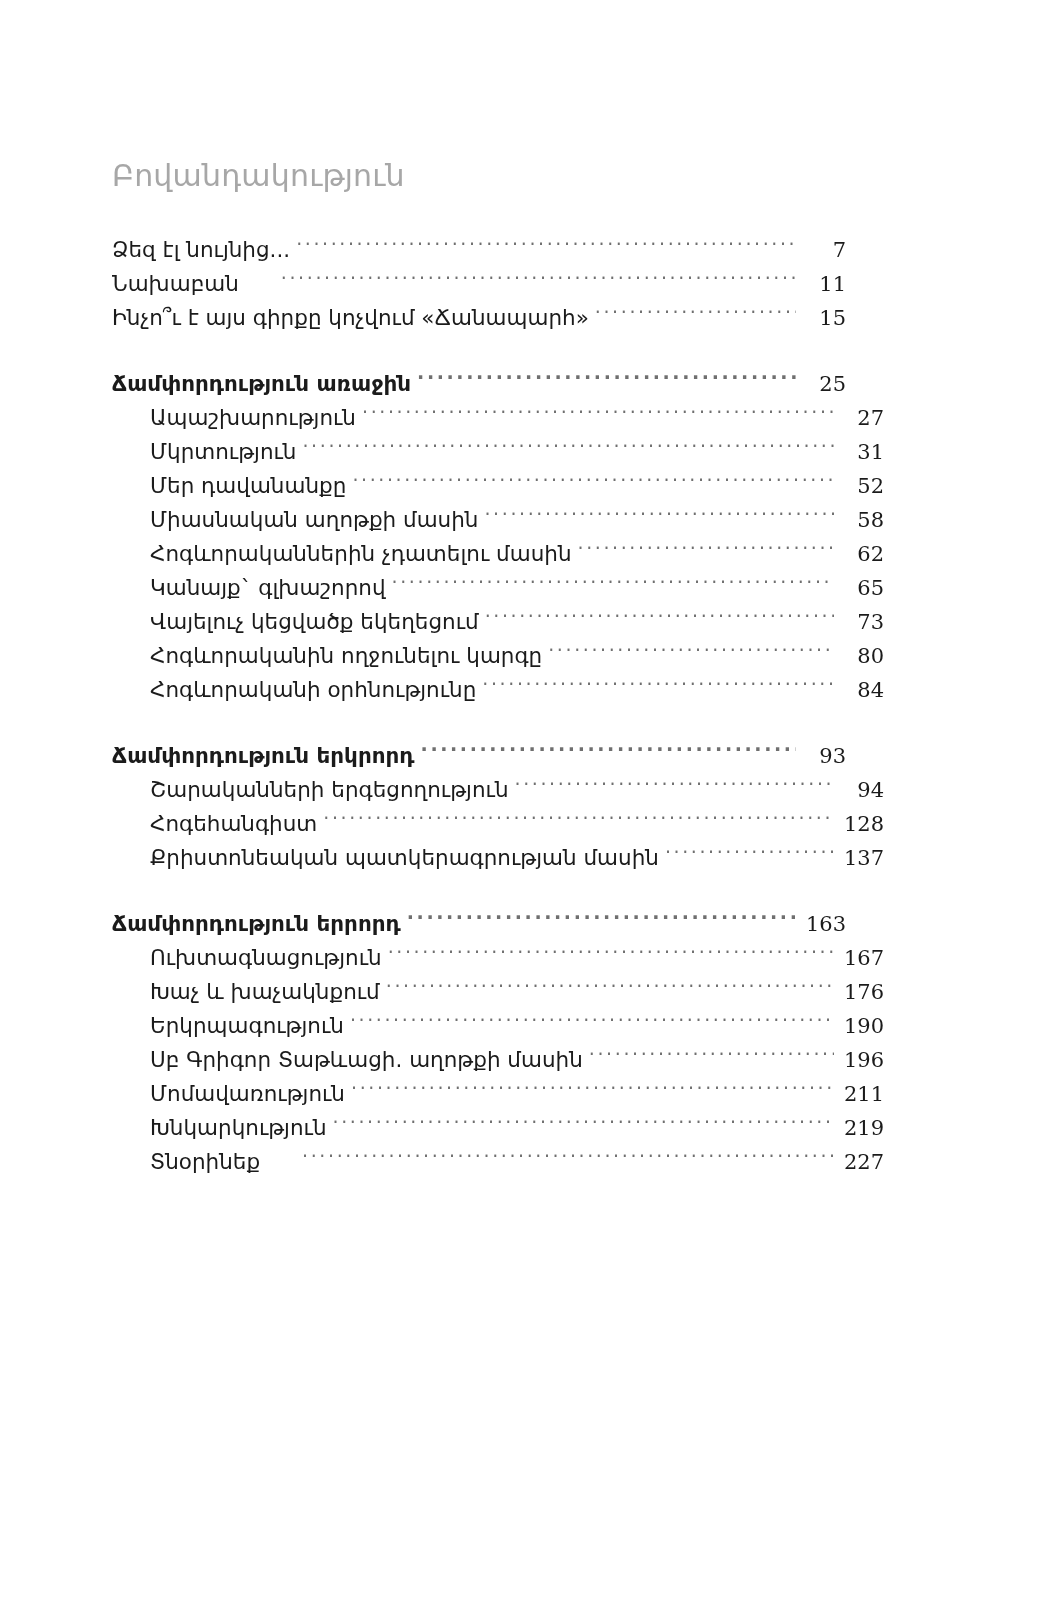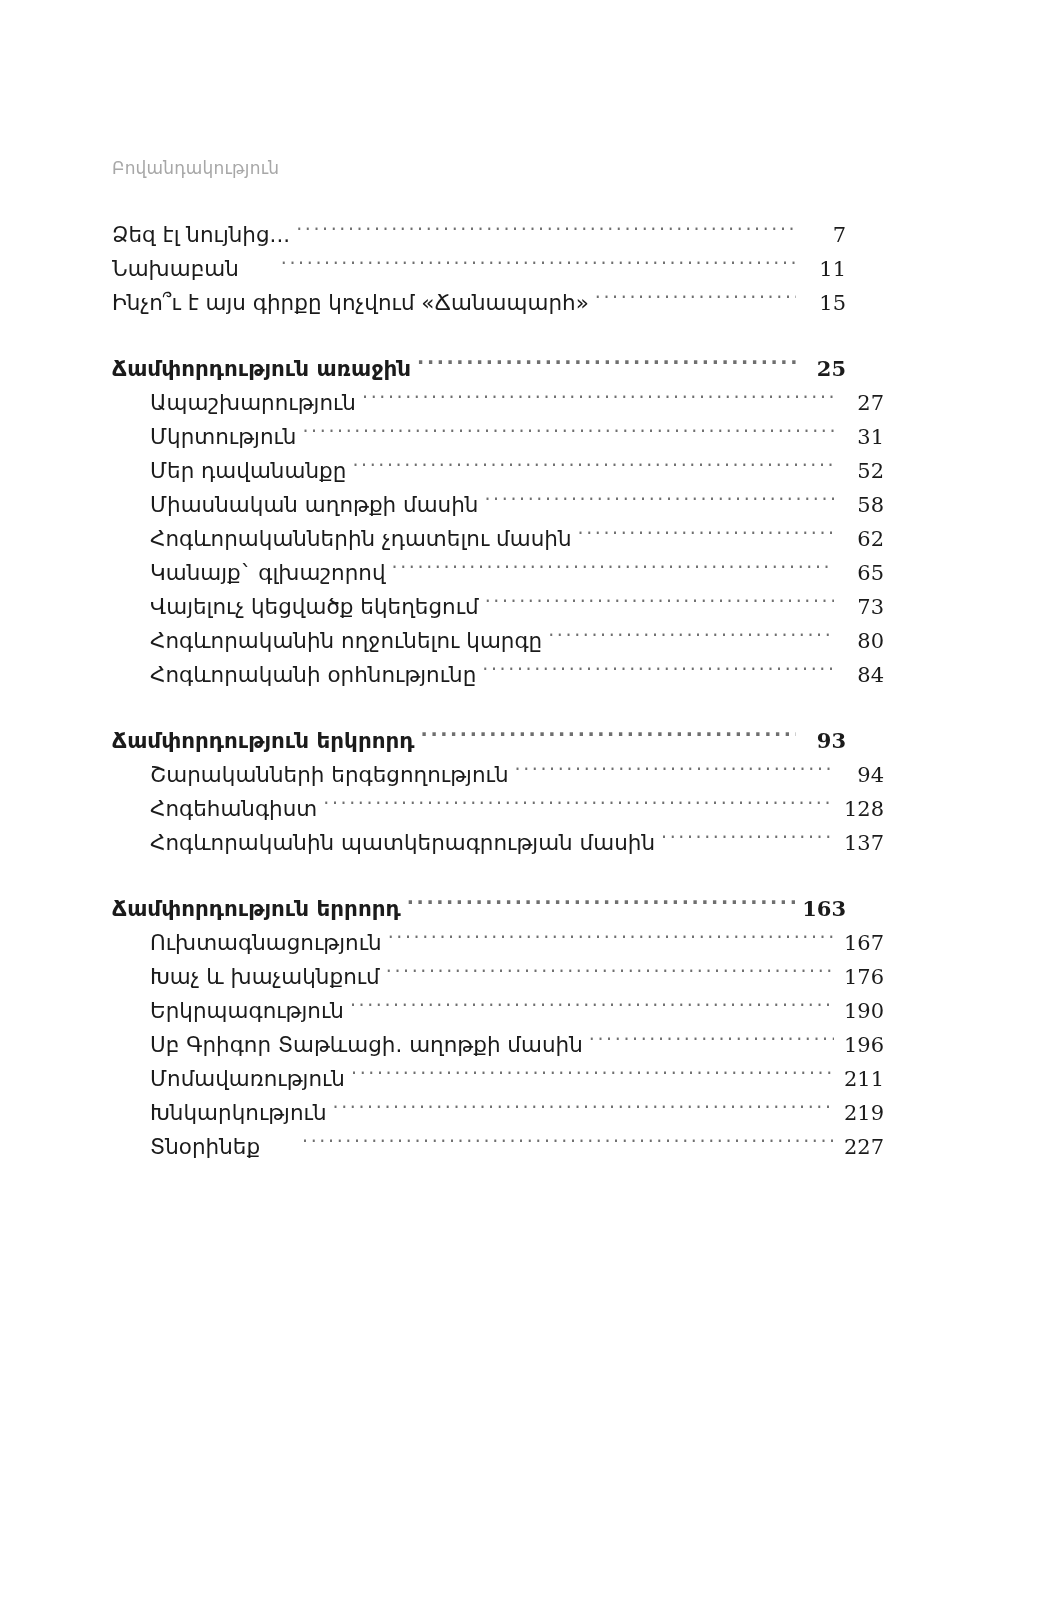--- a/index.html
+++ b/index.html
@@ -23,21 +23,21 @@
   }
 
   .toc {
     position: absolute;
     left: 112px;
     top: 158px;
     width: 734px;
   }
 
   .toc-title {
-    font-size: 17px;
+    font-size: 30px;
     color: #a7a7a7;
     letter-spacing: 0.2px;
     margin-bottom: 40px;
     white-space: nowrap;
   }
 
   .toc-list {
     list-style: none;
     margin: 0;
     padding: 0;
@@ -87,21 +87,21 @@
   }
 
   
   .toc-row.part .label {
     font-weight: bold;
   }
   .toc-row.part {
     font-weight: bold;
   }
   .toc-row.part .pageno {
-    font-weight: bold;
+    font-weight: normal;
   }
 
   
   .toc-row.child {
     padding-left: 38px;
   }
 
   
   .gap {
     height: 32px;
@@ -197,21 +197,21 @@
           <span class="label">Շարականների երգեցողություն</span>
           <span class="leader"></span>
           <span class="pageno">94</span>
         </li>
         <li class="toc-row child">
           <span class="label">Հոգեհանգիստ</span>
           <span class="leader"></span>
           <span class="pageno">128</span>
         </li>
         <li class="toc-row child">
-          <span class="label">Հոգևորականին պատկերագրության մասին</span>
+          <span class="label">Քրիստոնեական պատկերագրության մասին</span>
           <span class="leader"></span>
           <span class="pageno">137</span>
         </li>
         <li class="gap"></li>
         <li class="toc-row part">
           <span class="label">Ճամփորդություն երրորդ</span>
           <span class="leader"></span>
           <span class="pageno">163</span>
         </li>
         <li class="toc-row child">

